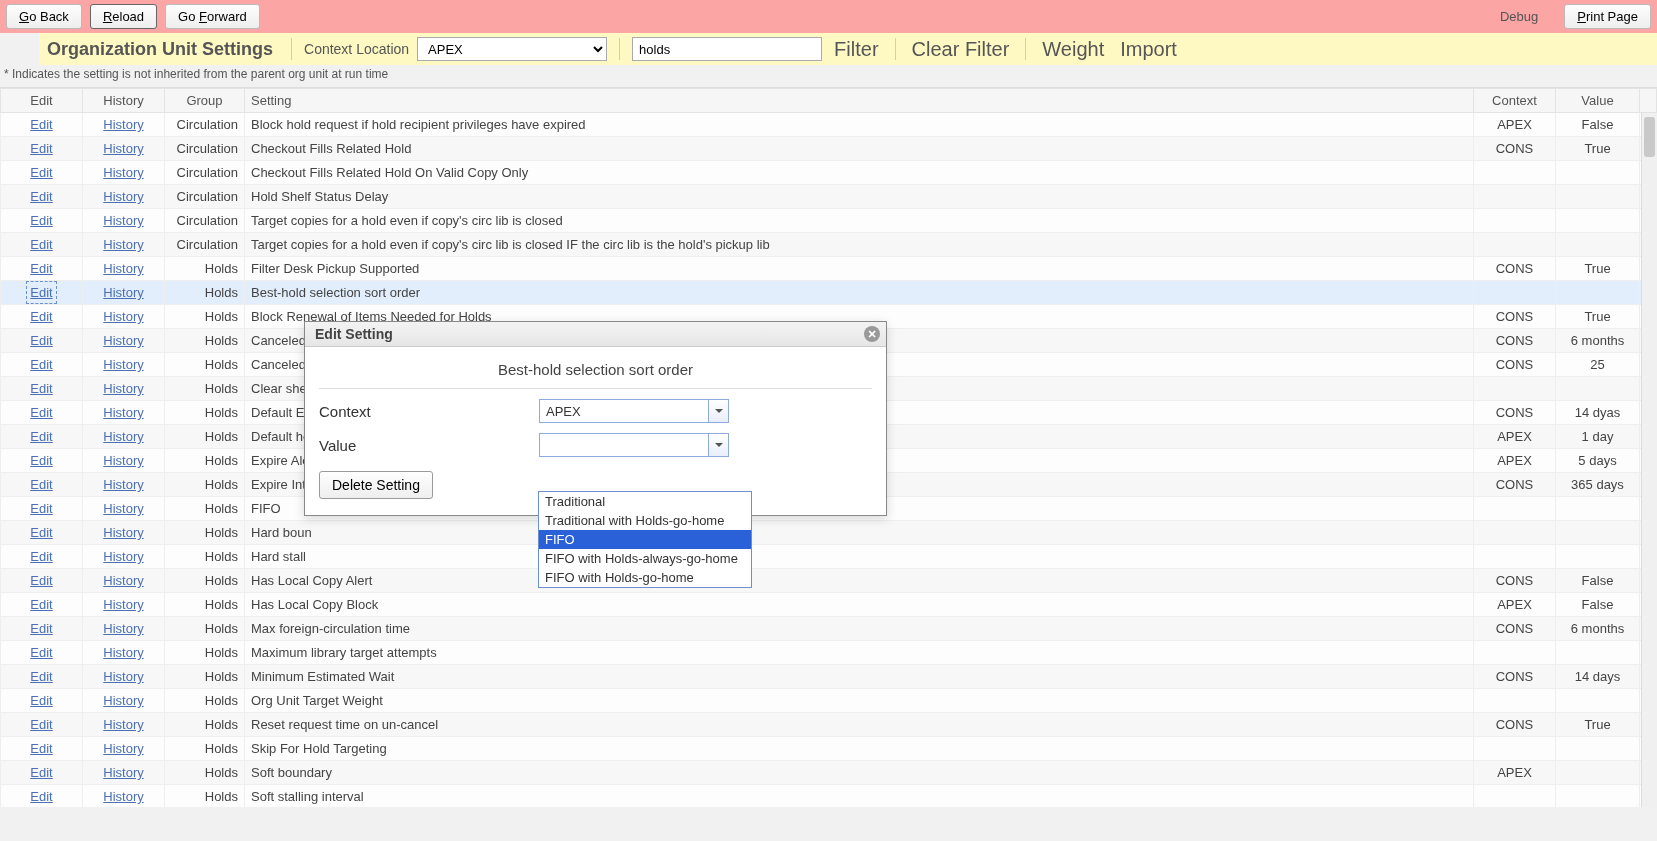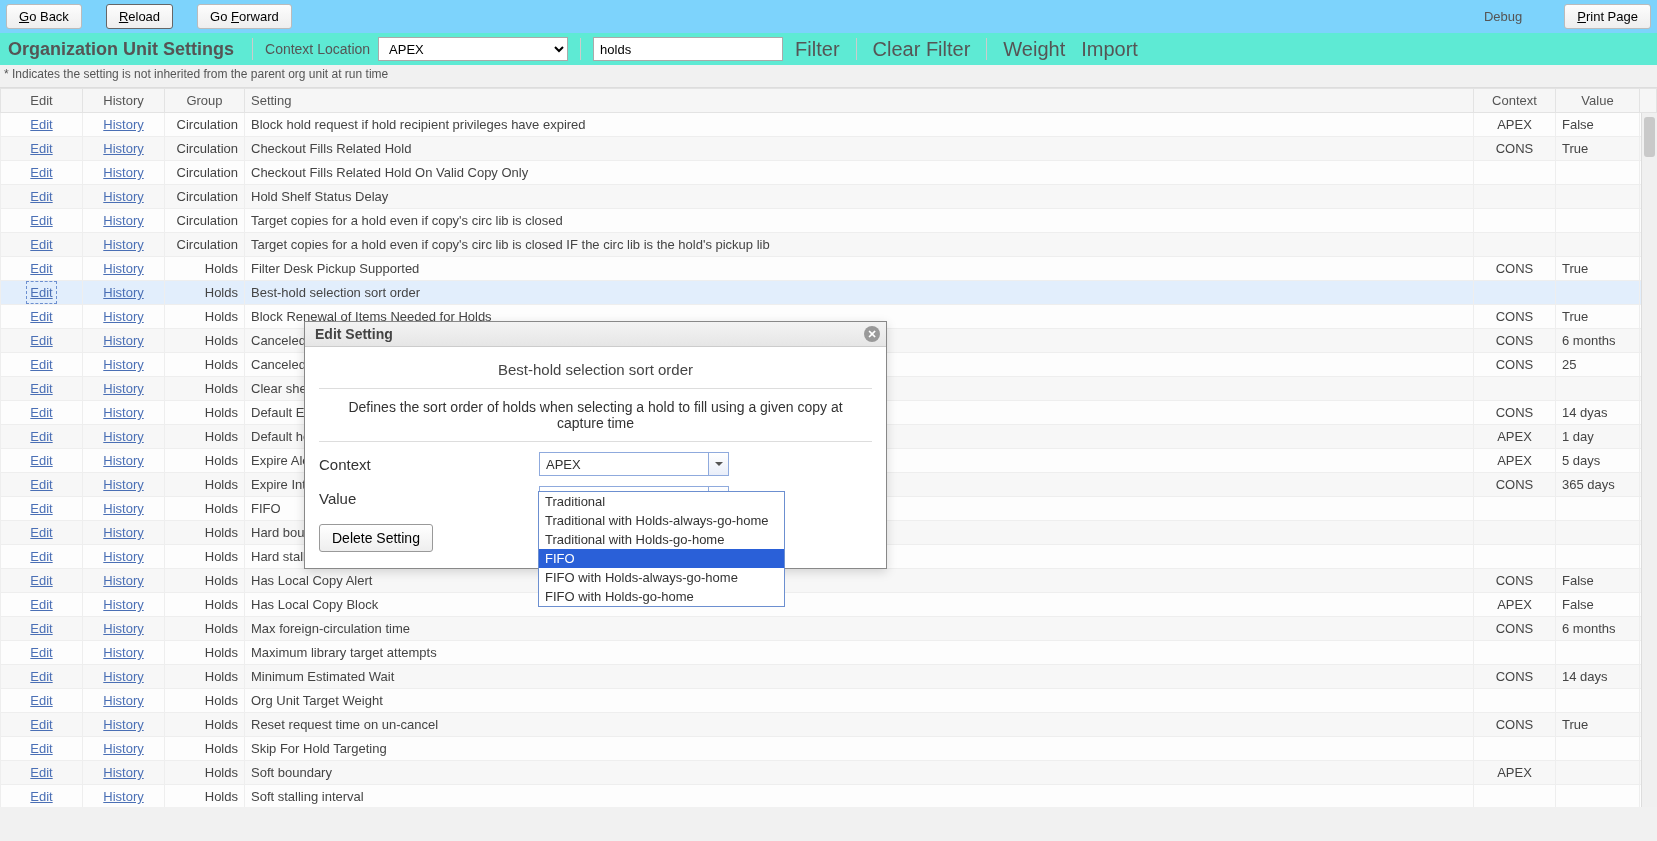--- a/index.html
+++ b/index.html
@@ -8,42 +8,43 @@
     width: 1657px; height: 841px;
     font-family: Arial, Helvetica, sans-serif;
     font-size: 13px;
     color: #333;
     background: #f1f1f1;
     overflow: hidden;
   }
   .toolbar {
     display: flex; align-items: center;
     padding: 4px 6px;
-    gap: 24px;
-    background: #7dd3fc;
+    gap: 8px;
+    background: #fca5a5;
   }
   .btn {
     background: linear-gradient(#fdfdfd,#eee);
     border: 1px solid #bbb;
     border-radius: 3px;
     padding: 4px 12px;
     font-size: 13px;
     cursor: pointer;
   }
   .btn.emph { border-color: #666; font-weight: 500; }
   .spacer { flex: 1; }
   .linklike { color: #555; font-size: 13px; margin-right: 12px; cursor: pointer; text-decoration: none; }
   .print-btn { margin-left: 6px; }
   .underline { text-decoration: underline; }
 
   .titlebar {
     display: flex; align-items: center;
     padding: 4px 8px;
     gap: 8px;
-    background: #5eead4;
+    background: #fef9c3;
+    margin-left: 39px;
   }
   .page-title { font-size: 18px; font-weight: bold; color: #555; margin-right: 6px; }
   .vsep { width: 1px; height: 22px; background: #ccc; margin: 0 4px; }
   .label { color: #555; font-size: 14px; }
   select.combo, input.combo {
     height: 24px; border: 1px solid #aaa; background: #fff; font-size: 13px;
     padding: 2px 6px;
   }
   select.combo { width: 190px; }
   input.search { width: 190px; }
@@ -77,21 +78,21 @@
     overflow: hidden;
     text-overflow: ellipsis;
   }
   .grid tbody tr:nth-child(even) td { background: #f7f7f7; }
   .grid tbody tr.selected td { background: #e2eefc; }
   .col-edit   { width: 82px; text-align: center; }
   .col-hist   { width: 82px; text-align: center; }
   .col-group  { width: 80px; text-align: right; }
   .col-setting{ width: auto; text-align: left; }
   .col-ctx    { width: 82px; text-align: center; }
-  .col-val    { width: 84px; text-align: left; }
+  .col-val    { width: 84px; text-align: center; }
   .col-scroll { width: 17px; background: #eee; }
   .lnk { color: #4a6fb5; text-decoration: underline; cursor: pointer; }
   .selected .col-edit .lnk { outline: 1px dashed #6c8fd0; outline-offset: 3px; display:inline-block; }
 
   .scrollbar-fake {
     position: absolute; right: 0; top: 25px; bottom: 0; width: 16px;
     background: #f0f0f0; border-left: 1px solid #ddd;
   }
   .scrollbar-fake .thumb {
     position: absolute; top: 4px; left: 2px; right: 2px; height: 40px;
@@ -147,21 +148,21 @@
   .dd .dd-btn::before { content: ""; border: 4px solid transparent; border-top-color: #555; margin-top: 4px; }
   .del-btn-row { padding-top: 14px; }
   .del-btn {
     border: 1px solid #999; background: linear-gradient(#fff,#eee);
     border-radius: 3px; padding: 5px 12px; font-size: 14px; cursor: pointer;
   }
 
   .dropdown-list {
     position: absolute;
     left: 538px; top: 491px;
-    width: 247px;
+    width: 214px;
     background: #fff;
     border: 1px solid #6c8fd0;
     font-size: 13px;
     z-index: 60;
   }
   .dropdown-list .opt { padding: 2px 6px; cursor: pointer; }
   .dropdown-list .opt.sel { background: #2a60d8; color: #fff; }
 </style>
 </head>
 <body>
@@ -485,21 +486,20 @@
   </div>
 </div>
 
 <div class="dialog">
   <div class="dialog-title">
     <span>Edit Setting</span>
     <span class="dialog-close">✕</span>
   </div>
   <div class="dialog-body">
     <div class="setting-name">Best-hold selection sort order</div>
-    <div class="setting-desc">Defines the sort order of holds when selecting a hold to fill using a given copy at capture time</div>
     <div class="form-row">
       <span class="flabel">Context</span>
       <div class="dd">
         <span class="dd-text">APEX</span>
         <span class="dd-btn"></span>
       </div>
     </div>
     <div class="form-row">
       <span class="flabel">Value</span>
       <div class="dd">
@@ -508,18 +508,17 @@
       </div>
     </div>
     <div class="del-btn-row">
       <button class="del-btn">Delete Setting</button>
     </div>
   </div>
 </div>
 
 <div class="dropdown-list" id="dd-list">
     <div class="opt">Traditional</div>
-    <div class="opt">Traditional with Holds-always-go-home</div>
     <div class="opt">Traditional with Holds-go-home</div>
     <div class="opt sel">FIFO</div>
     <div class="opt">FIFO with Holds-always-go-home</div>
     <div class="opt">FIFO with Holds-go-home</div>
   </div>
 
 </body></html>

